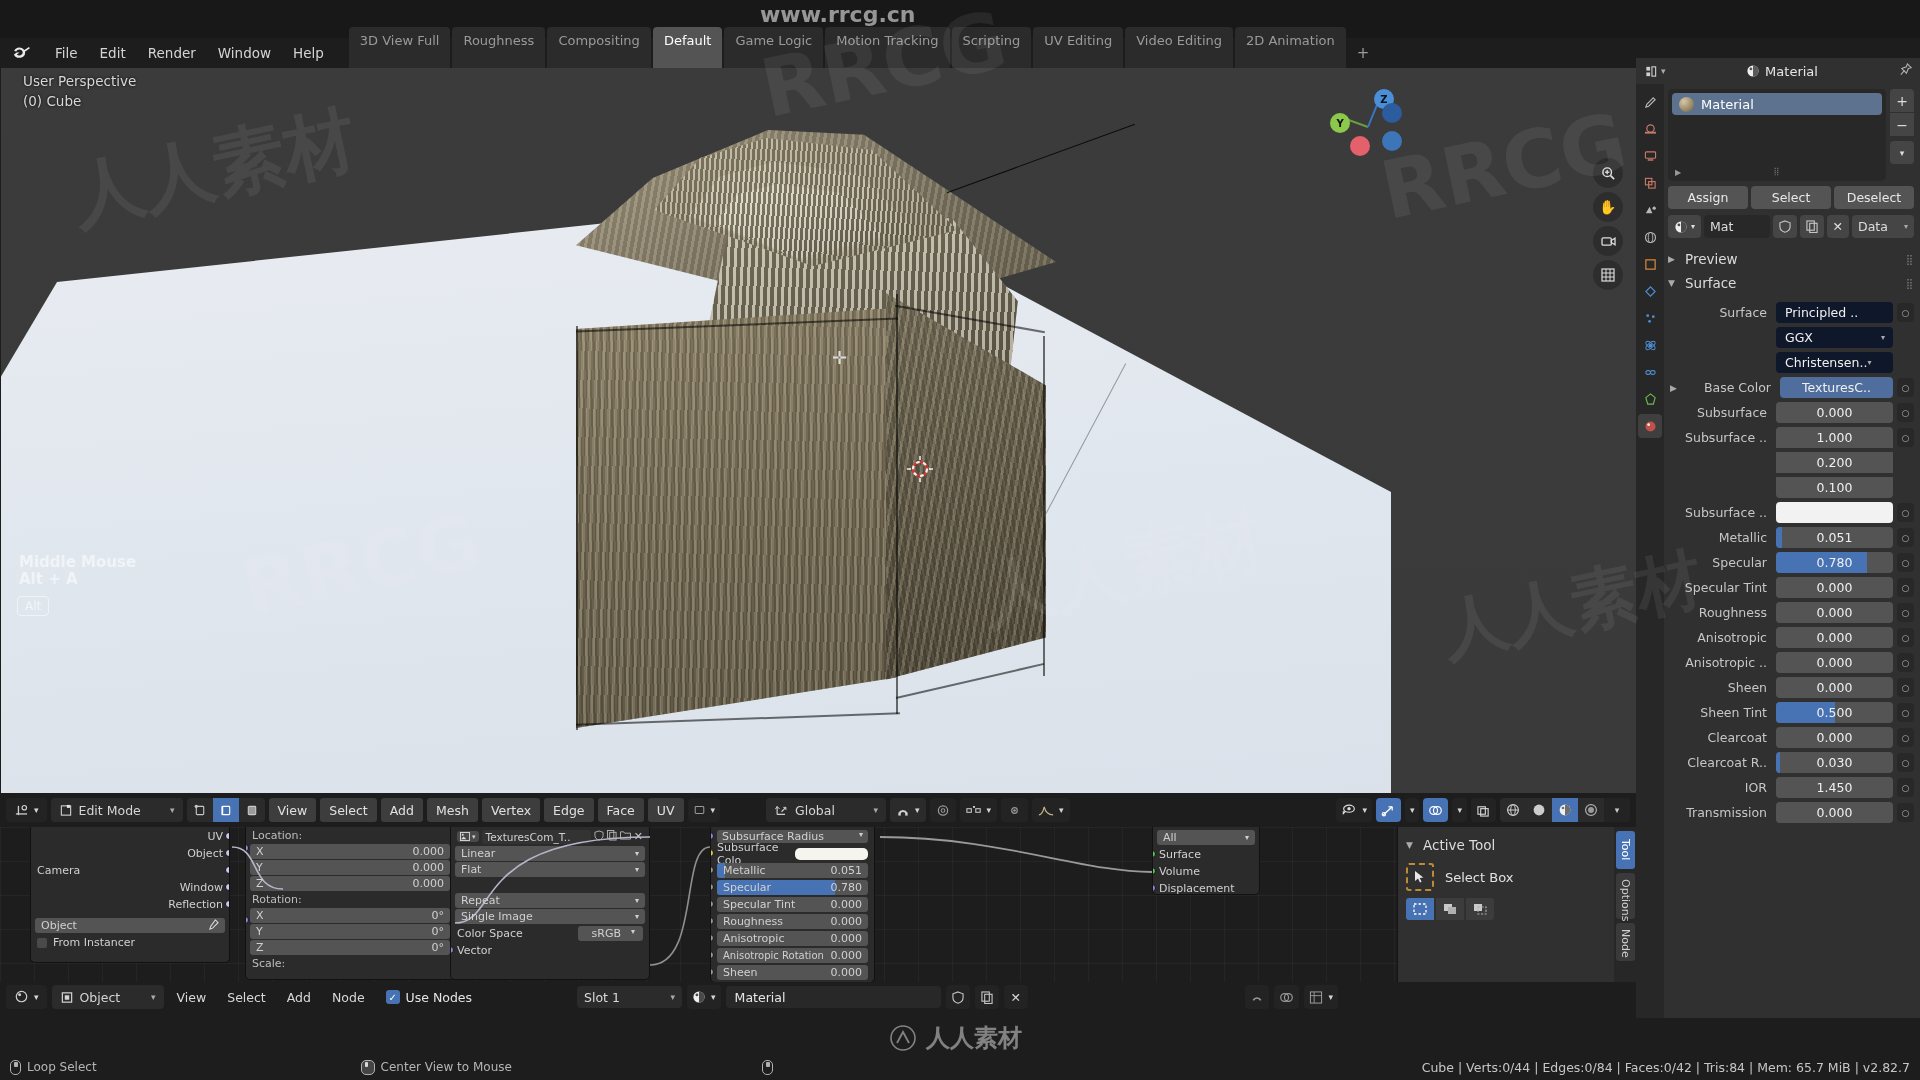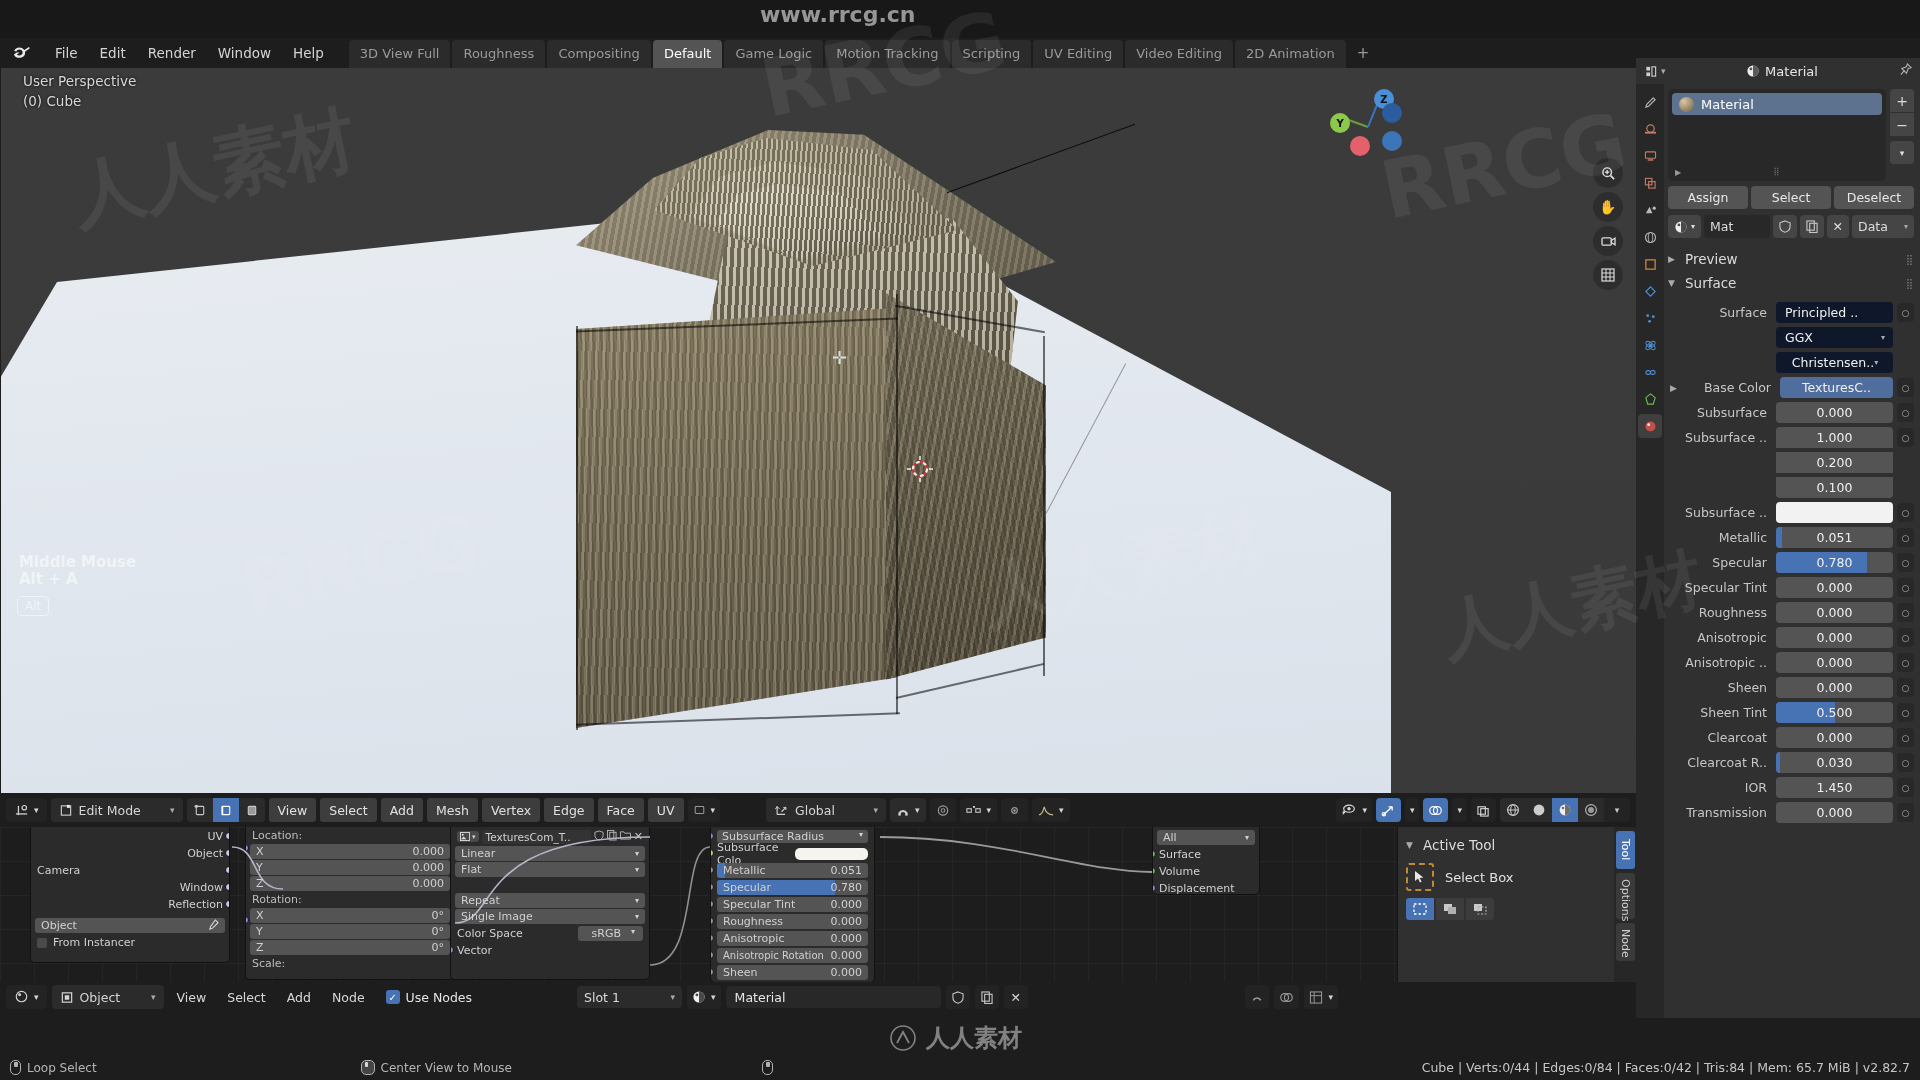--- a/index.html
+++ b/index.html
@@ -15,21 +15,21 @@
   
   #topbar { position:absolute; left:0; top:0; width:1920px; height:38px;
             background:#181818; }
   #menubar { position:absolute; left:0; top:38px; width:1920px; height:30px;
              background:#1d1d1d; display:flex; align-items:center; }
   .blender-logo { width:26px; height:26px; margin:0 8px 0 10px; display:flex;
                   align-items:center; justify-content:center; }
   .menu-item { padding:4px 11px; color:#d4d4d4; font-size:13.5px; cursor:default;
                border-radius:3px; }
   .ws-tabs { display:flex; align-items:flex-end; height:30px; margin-left:14px; }
-  .ws-tab { padding:6px 11px 7px; font-size:13px; color:#9a9a9a; background:#2b2b2b;
+  .ws-tab { padding:6px 11px 20px; font-size:13px; color:#9a9a9a; background:#2b2b2b;
             margin-right:2px; border-radius:4px 4px 0 0; cursor:default; }
   .ws-tab.active { background:#545454; color:#ffffff; }
   .ws-add { padding:6px 9px; color:#9a9a9a; font-size:15px; cursor:default; }
 
   .topright { position:absolute; right:0; top:38px; height:30px; display:flex;
               align-items:center; gap:2px; }
   .field-dd { display:flex; align-items:center; height:22px; background:#282828;
               border-radius:4px; padding:0 6px; color:#cfcfcf; font-size:12.5px; }
   .scene-field { width:150px; background:#2b2b2b; height:23px; display:flex;
                  align-items:center; padding:0 8px; border-radius:4px; font-size:13px;}
@@ -222,21 +222,21 @@
 
   
   #status { position:absolute; left:0; bottom:0; width:1920px; height:26px;
      background:#1d1d1d; display:flex; align-items:center; font-size:12px;
      color:#b5b5b5; padding:0 10px; }
   .mouse-ico { width:11px; height:15px; border:1.4px solid #b0b0b0;
      border-radius:5px; position:relative; display:inline-block; }
   .mouse-ico::after { content:''; position:absolute; left:3.4px; top:1.5px;
      width:3.4px; height:5px; background:#b0b0b0; border-radius:1px; }
   .mouse-ico.mid::after { background:#d8d8d8; }
-  .st-item { display:flex; align-items:flex-end; gap:6px; margin-right:42px; }
+  .st-item { display:flex; align-items:center; gap:6px; margin-right:42px; }
   #stats { margin-left:auto; font-size:12.5px; color:#c6c6c6; }
 </style>
 </head>
 <body>
 
 <div id="topbar">
   <div class="wm" style="left:760px; top:2px; font-size:22px; color:rgba(255,255,255,.55);">www.rrcg.cn</div>
 </div>
 
 <div id="menubar">
@@ -721,21 +721,21 @@
       <div class="prow">
         <div class="plabel"></div>
         <div class="pval dark" style="justify-content:space-between; padding-right:8px;">
           <span>GGX</span>
             <span style="font-size:8px; color:#aaa;">▾</span>
         </div>
         <div style="width:17px;"></div>
       </div>
       <div class="prow">
         <div class="plabel"></div>
-        <div class="pval dark" style="justify-content:center; padding-right:8px;">
+        <div class="pval dark" style="justify-content:flex-start; padding-right:8px;">
           <span>Christensen..</span>
             <span style="font-size:8px; color:#aaa;">▾</span>
         </div>
         <div style="width:17px;"></div>
       </div>
       <div class="prow">
         <span class="tri" style="width:14px; padding-left:2px;">▶</span>
         <div class="plabel" style="width:90px;">Base Color</div>
         <div class="pval blue">
             <span>TexturesC..</span>

